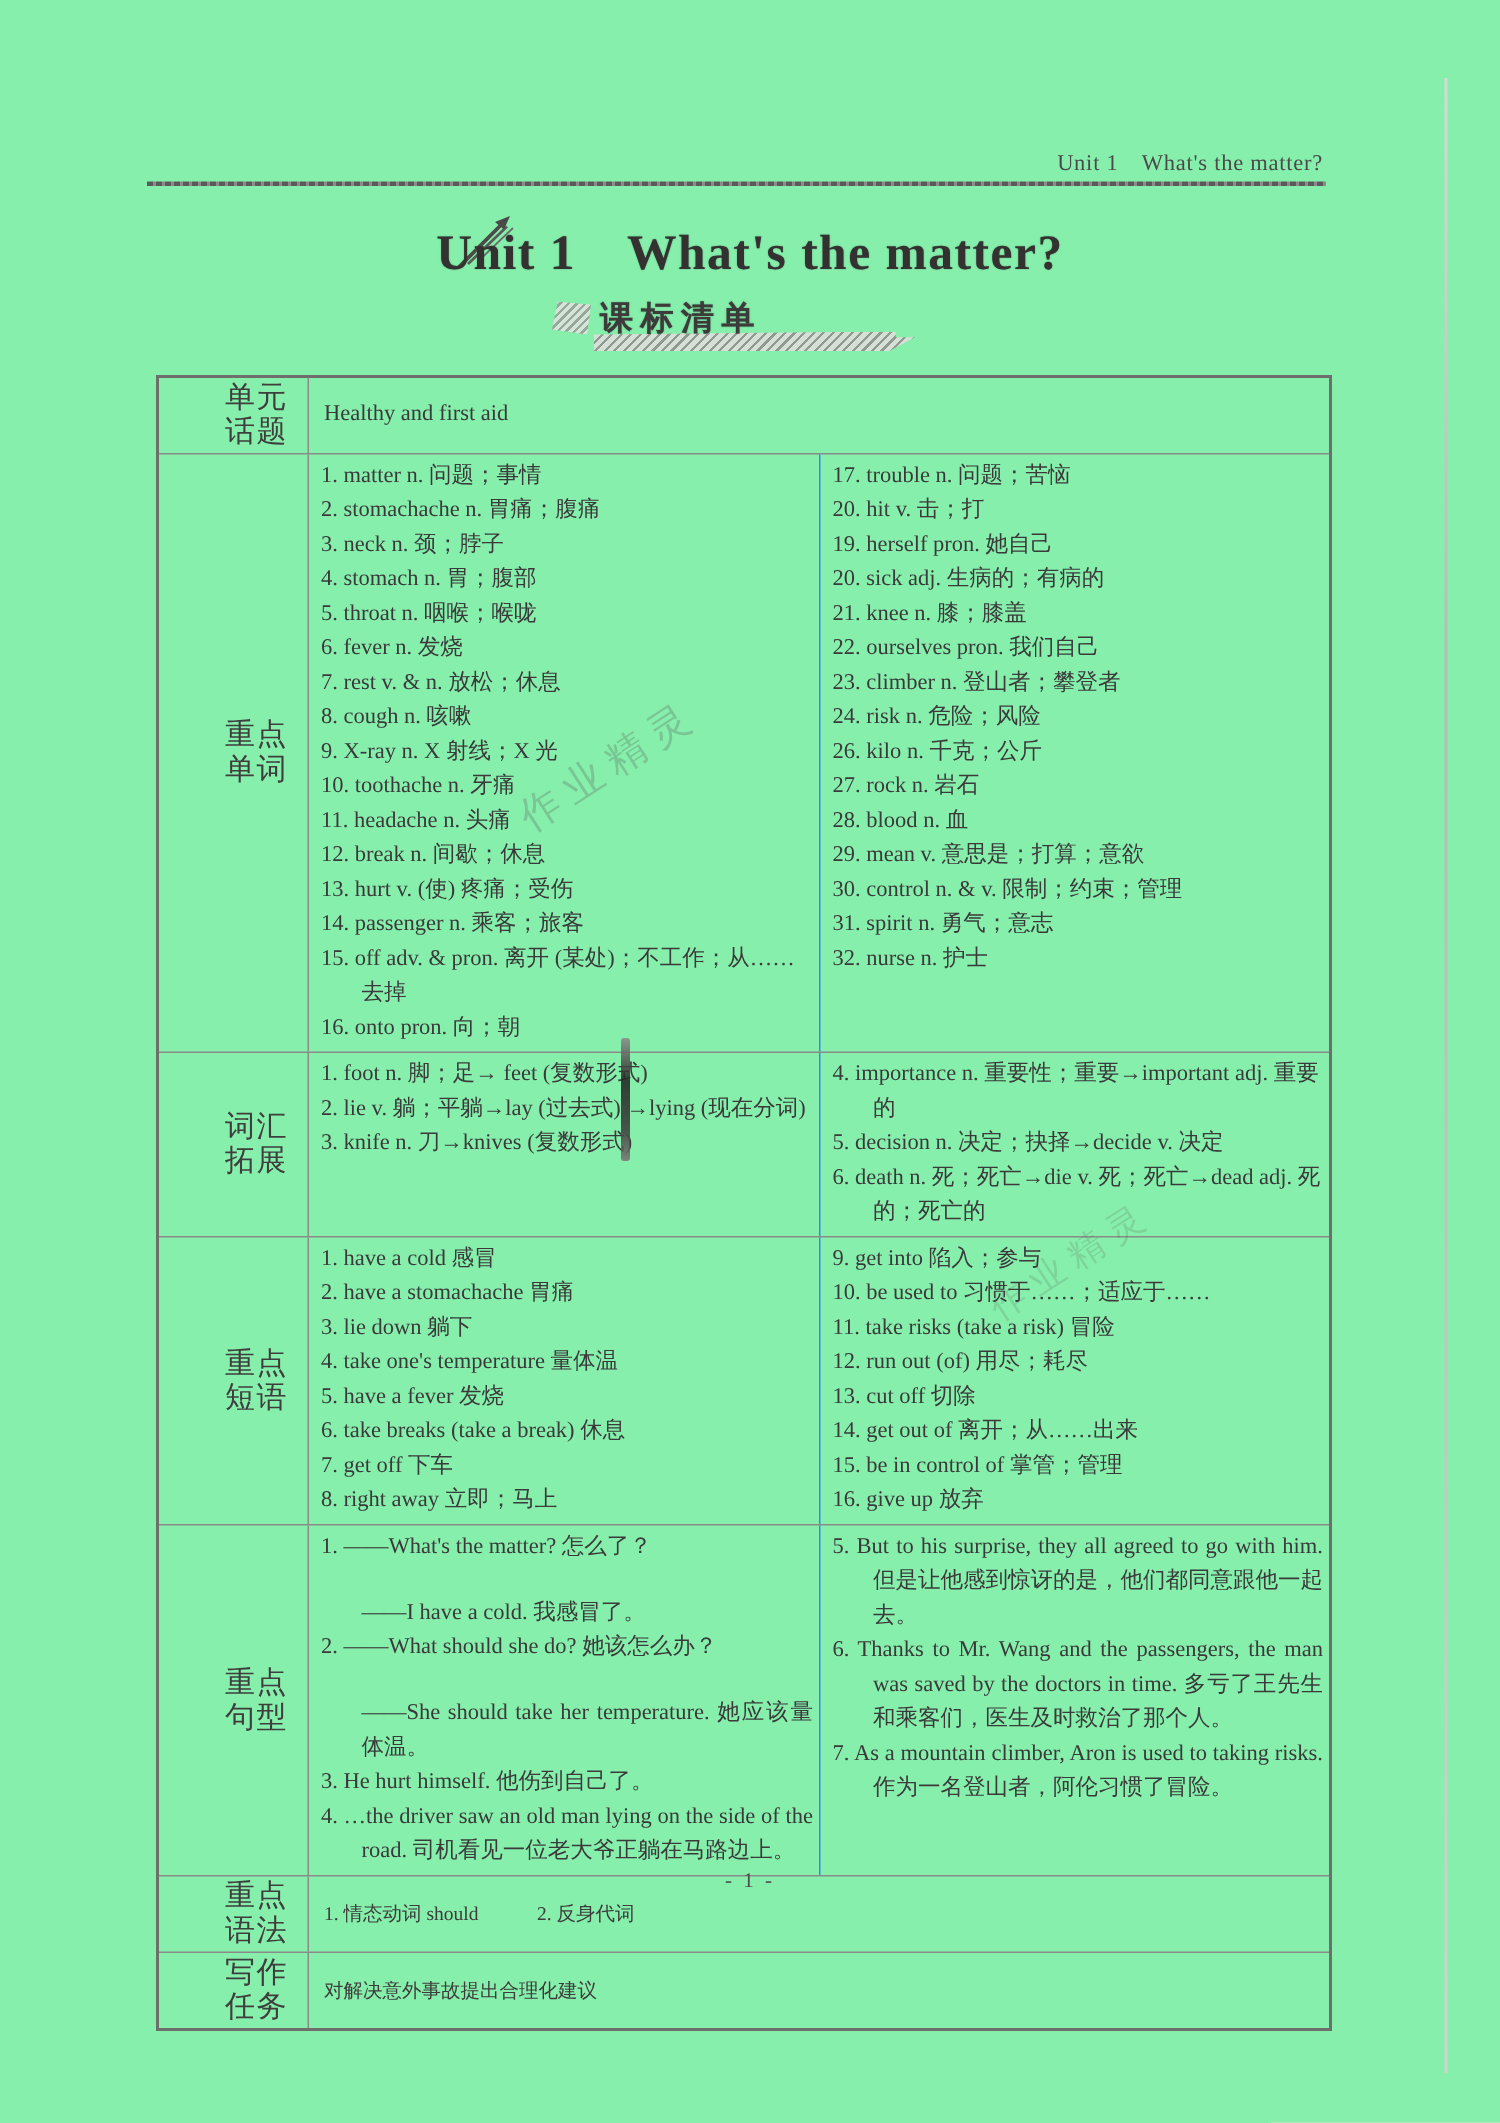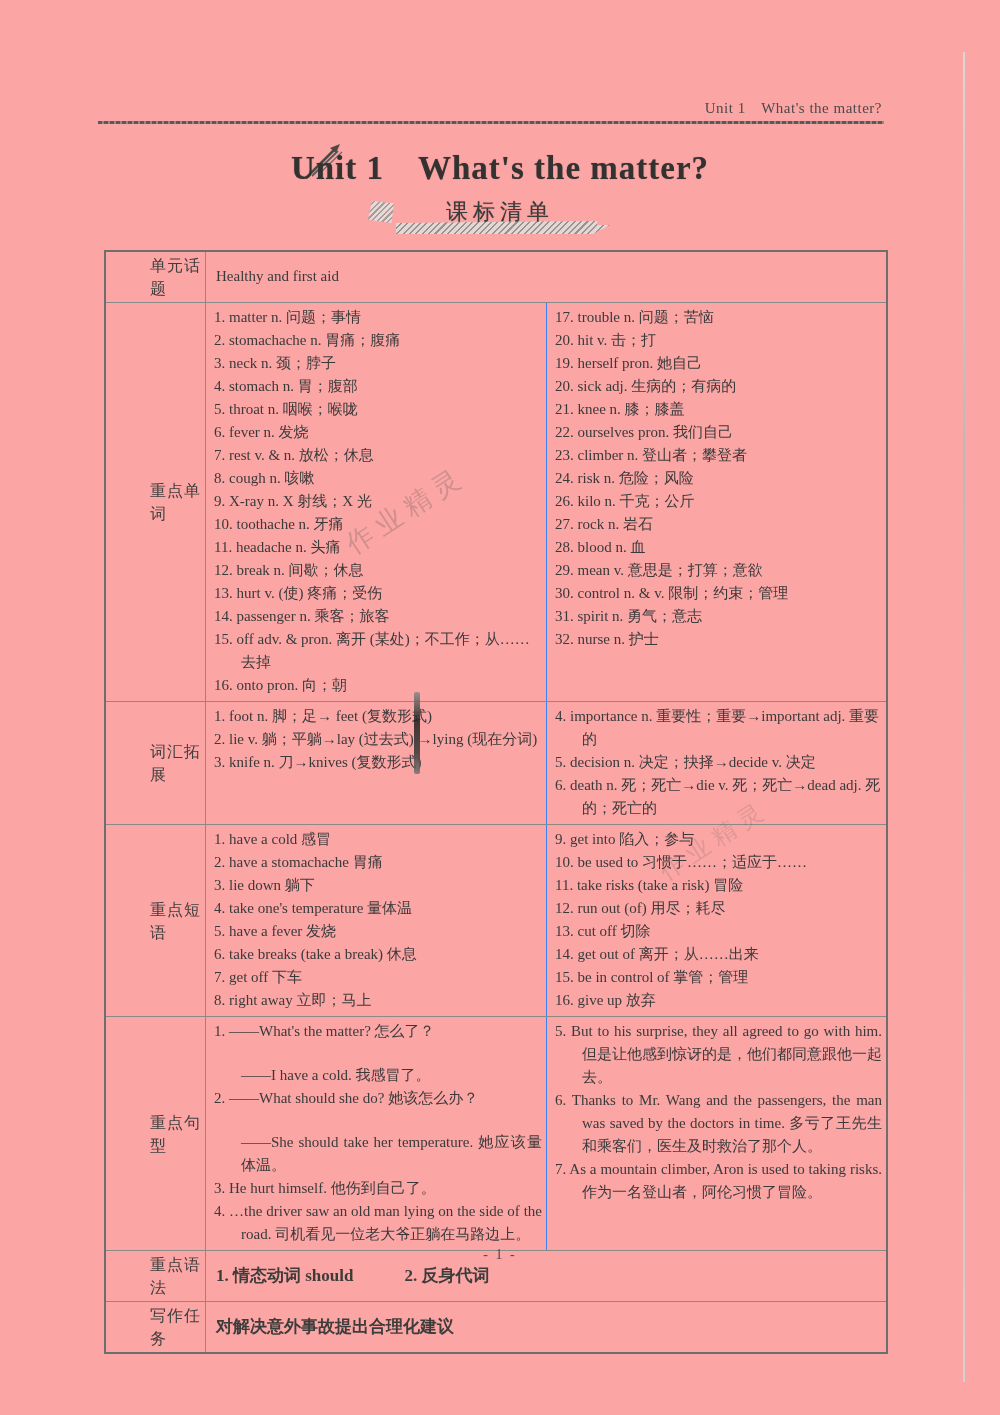--- a/index.html
+++ b/index.html
@@ -5,21 +5,21 @@
   html,body{margin:0;padding:0;}
   body{
     width:1000px;height:1415px;
     background:#e9e9e7;
     font-family:"Liberation Serif","DejaVu Serif",serif;
     color:#3a3a3a;
     -webkit-font-smoothing:antialiased;
   }
   .page{
     position:relative;width:1000px;height:1415px;
-    background:#fca5a5;
+    background:#86efac;
     overflow:hidden;
   }
   
   .running-header{
     position:absolute;top:99px;left:0;width:882px;
     text-align:right;font-size:15px;color:#4a4a4a;letter-spacing:.5px;
   }
   .header-rule{
     position:absolute;top:121px;left:98px;width:786px;height:3px;
     background:repeating-linear-gradient(90deg,#5a5a5a 0 4px,#8c8c8a 4px 6px);
@@ -34,22 +34,22 @@
     letter-spacing:1px;
     text-shadow:0 0 1px rgba(40,40,40,.45);
   }
   .pen-icon{position:absolute;top:140px;left:300px;}
   
   .banner{
     position:absolute;top:197px;left:50%;transform:translateX(-50%);
     width:200px;height:40px;
   }
   .banner-text{
-    position:relative;z-index:2;display:block;text-align:center;
-    font-size:22px;font-weight:normal;color:#3b3b3a;letter-spacing:5px;
+    position:relative;z-index:2;display:block;
+    font-size:22px;font-weight:bold;color:#3b3b3a;letter-spacing:5px;
     font-family:"Liberation Sans","DejaVu Sans",sans-serif;
     text-shadow:0 0 1px rgba(50,50,50,.5);
   }
   .banner-ribbon{
     position:absolute;z-index:1;left:-4px;top:24px;width:214px;height:13px;
     background:repeating-linear-gradient(135deg,#90908d 0 1.5px,#dededb 1.5px 4.5px);
     clip-path:polygon(0 15%,94% 0,94% 30%,100% 30%,92% 100%,0 100%);
     opacity:.9;
   }
   .banner-deco-left{
@@ -63,35 +63,35 @@
     position:absolute;top:250px;left:104px;width:780px;
     border:2px solid #6e6e6c;
     font-size:15px;line-height:23px;
     background:transparent;
   }
   .t-row{display:grid;grid-template-columns:100px 1fr;}
   .t-row + .t-row{border-top:1px solid #8a8a88;}
   .t-label{
     display:flex;align-items:center;justify-content:center;
     border-right:1px solid #8a8a88;
-    font-size:16px;letter-spacing:1px;color:#3e3e3c;
+    font-size:20px;letter-spacing:1px;color:#3e3e3c;
     padding:2px 0;
     margin-left:44px;
   }
   .t-content{padding:1px 6px 2px 8px;}
   .two-col{display:grid;grid-template-columns:1fr 1fr;}
   .col{padding:3px 4px 4px 8px;}
   .col.right{border-left:1px solid #3b82f6;}
   .line{padding-left:27px;text-indent:-27px;}
   .sent .line{text-align:justify;}
   .sent .line.cont{text-indent:0;margin-top:21px;}
   .row-topic .t-content{min-height:22px;display:flex;align-items:center;padding-left:10px;}
   .row-grammar .t-content,.row-writing .t-content{
     min-height:26px;display:flex;align-items:center;padding-left:10px;
-    font-size:17px;color:#3c3c3a;font-weight:bold;
+    font-size:13px;color:#3c3c3a;
   }
   
   .footer{
     position:absolute;top:1247px;left:0;width:1000px;text-align:center;
     font-size:14px;color:#4c4c4c;letter-spacing:2px;
   }
   
   .edge-line{
     position:absolute;left:963px;top:52px;width:2px;height:1330px;
     background:linear-gradient(180deg,#d8d8d5,#b9b9b6 30%,#c6c6c3 70%,#d2d2cf);

